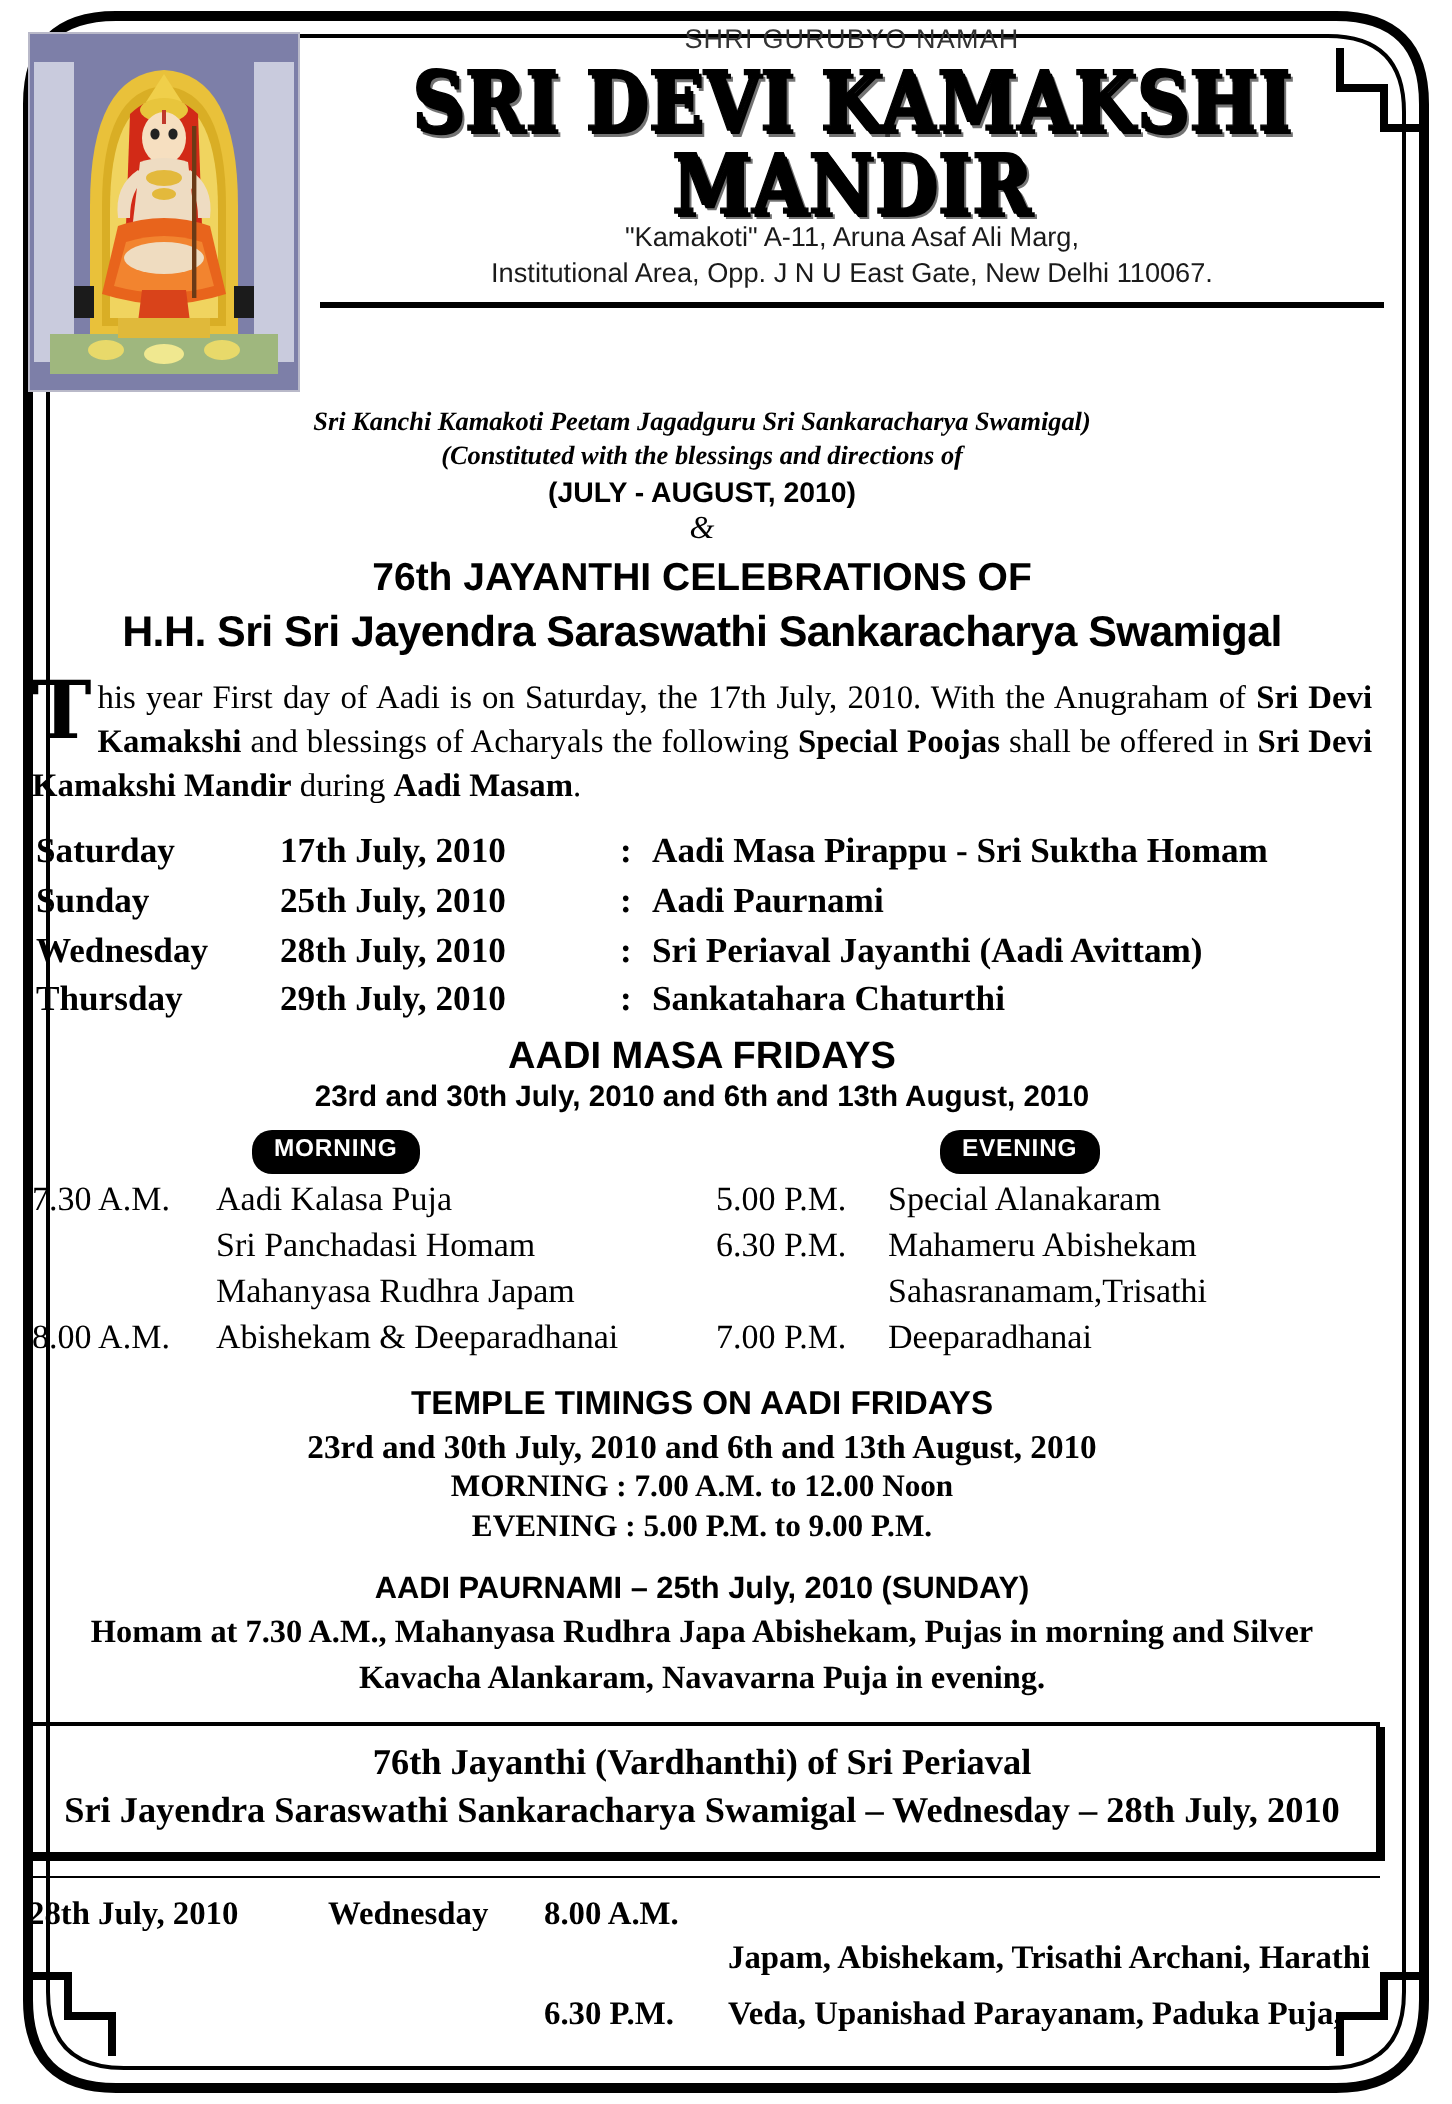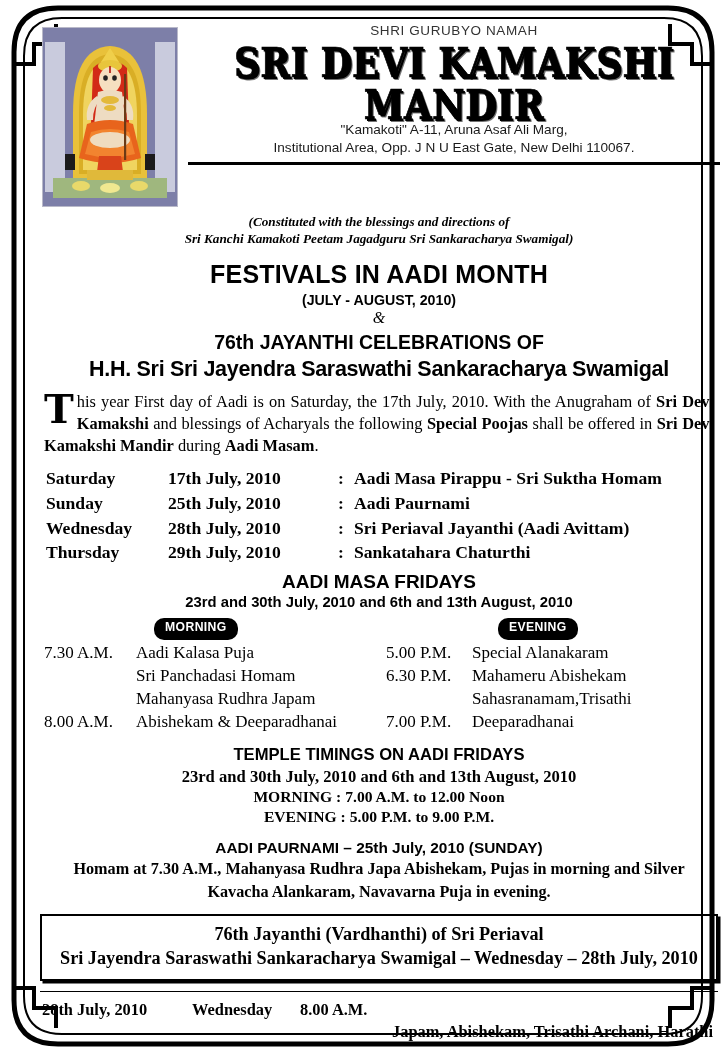--- a/index.html
+++ b/index.html
@@ -7,21 +7,21 @@
     width:726px;height:1052px;
     font-family:"Liberation Serif",serif;
     color:#000;overflow:hidden;position:relative;
   }
   .page{position:relative;width:726px;height:1052px;background:#fff;}
 
   
   .frame{position:absolute;inset:0;pointer-events:none;}
   .frame svg{display:block;}
 
-  .content{position:absolute;left:38px;top:10px;width:682px;height:1030px;margin-top:11px;}
+  .content{position:absolute;left:10px;top:10px;width:682px;height:1030px;}
 
   
   .hdr{display:flex;align-items:flex-start;}
   .deity{
     width:136px;height:180px;margin-left:4px;margin-top:6px;flex:0 0 auto;
     border:1px solid #b9b9c9;box-sizing:border-box;position:relative;overflow:hidden;
   }
   .hdr-text{flex:1 1 auto;padding-left:10px;text-align:center;padding-top:2px;}
 
   .gurubyo{
@@ -262,25 +262,24 @@
       <div class="hdr-text">
         <div class="gurubyo">SHRI GURUBYO NAMAH</div>
         <div class="mandir">Sri Devi Kamakshi Mandir</div>
         <div class="addr">"Kamakoti" A-11, Aruna Asaf Ali Marg,</div>
         <div class="addr">Institutional Area, Opp. J N U East Gate,  New Delhi 110067.</div>
         <hr class="rule-thick">
       </div>
     </div>
 
     <div class="constituted">
+      <div>Sri Kanchi Kamakoti Peetam Jagadguru Sri Sankaracharya Swamigal)</div>
       <div>(Constituted with the blessings and directions of</div>
-      <div>Sri Kanchi Kamakoti Peetam Jagadguru Sri Sankaracharya Swamigal)</div>
-    </div>
-
-    <div class="festivals">FESTIVALS IN AADI MONTH</div>
+    </div>
+
     <div class="subdate">(JULY - AUGUST, 2010)</div>
     <div class="amp">&amp;</div>
     <div class="jay76">76th JAYANTHI CELEBRATIONS OF</div>
     <div class="hhline">H.H. Sri Sri Jayendra Saraswathi Sankaracharya Swamigal</div>
 
     <p class="intro">
       <span class="dropcap">T</span><span>his year First day of Aadi is on Saturday, the 17th July, 2010. With the Anugraham of </span><b>Sri Devi Kamakshi</b><span> and blessings of Acharyals the following </span><b>Special Poojas</b><span> shall be offered in </span><b>Sri Devi Kamakshi Mandir</b><span> during </span><b>Aadi Masam</b><span>.</span>
     </p>
 
     <div class="dates">

